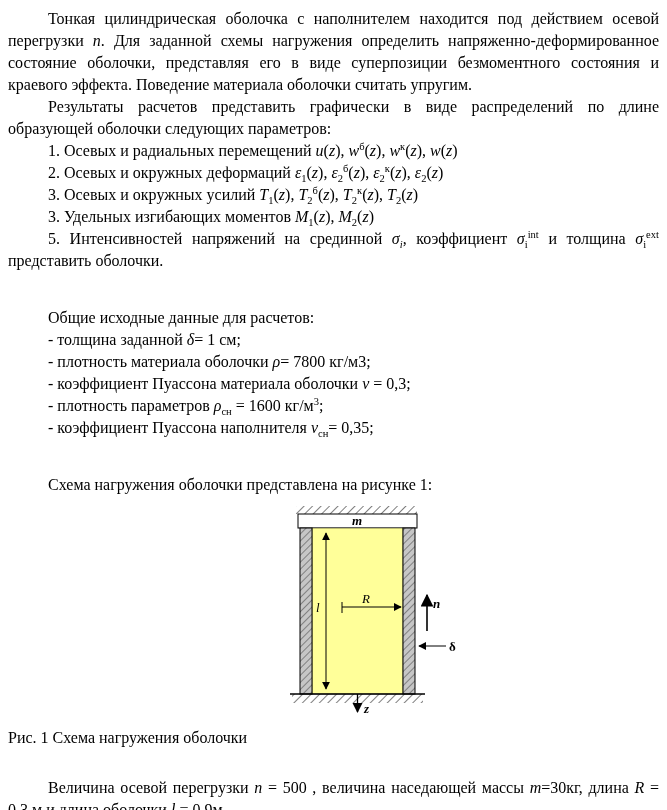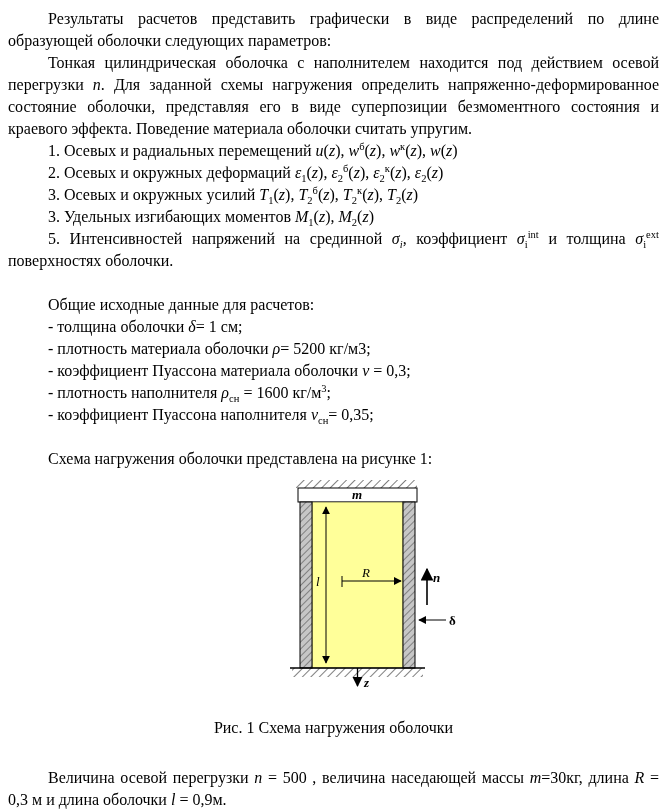--- a/index.html
+++ b/index.html
@@ -6,48 +6,48 @@
   body {
     width: 667px; height: 810px;
     background: #ffffff; color: #000;
     font-family: "Liberation Serif", serif;
     font-size: 16px; line-height: 22px;
     overflow: hidden;
   }
   .page { padding: 8px 8px 0 8px; }
   p { margin: 0; text-indent: 40px; text-align: justify; }
   sup, sub { font-size: 66%; line-height: 0; }
-  .gap { margin-top: 22px; }
+  .gap { margin-top: 35px; }
   .fig { margin: 8px 0 0 272px; width: 190px; }
-  .caption { margin-top: 18px; text-indent: 0; text-align: center; }
+  .caption { margin-top: 2px; text-indent: 0; text-align: left; }
   .final { margin-top: 28px; }
   svg text { font-family: "Liberation Serif", serif; font-size: 13px; }
   .lbl-it { font-style: italic; }
   .lbl-bi { font-style: italic; font-weight: bold; }
   .lbl-b  { font-weight: bold; }
 </style>
 </head>
 <body>
 
 <div class="page">
 
+  <p><span>Тонкая цилиндрическая оболочка с наполнителем находится под действием осевой перегрузки </span><span style="font-style: italic;">n</span><span>. Для заданной схемы нагружения определить напряженно-деформированное состояние оболочки, представляя его в виде суперпозиции безмоментного состояния и краевого эффекта. Поведение материала оболочки считать упругим.</span></p>
   <p><span>Результаты расчетов представить графически в виде распределений по длине образующей оболочки следующих параметров:</span></p>
-  <p><span>Тонкая цилиндрическая оболочка с наполнителем находится под действием осевой перегрузки </span><span style="font-style: italic;">n</span><span>. Для заданной схемы нагружения определить напряженно-деформированное состояние оболочки, представляя его в виде суперпозиции безмоментного состояния и краевого эффекта. Поведение материала оболочки считать упругим.</span></p>
 
   <p><span>1. Осевых и радиальных перемещений  </span><span style="font-style: italic;">u</span><span>(</span><span style="font-style: italic;">z</span><span>), </span><span style="font-style: italic;">w</span><sup>б</sup><span>(</span><span style="font-style: italic;">z</span><span>), </span><span style="font-style: italic;">w</span><sup>к</sup><span>(</span><span style="font-style: italic;">z</span><span>), </span><span style="font-style: italic;">w</span><span>(</span><span style="font-style: italic;">z</span><span>)</span></p>
   <p><span>2. Осевых и окружных деформаций </span><span style="font-style: italic;">ε</span><sub>1</sub><span>(</span><span style="font-style: italic;">z</span><span>), </span><span style="font-style: italic;">ε</span><sub>2</sub><sup>б</sup><span>(</span><span style="font-style: italic;">z</span><span>), </span><span style="font-style: italic;">ε</span><sub>2</sub><sup>к</sup><span>(</span><span style="font-style: italic;">z</span><span>), </span><span style="font-style: italic;">ε</span><sub>2</sub><span>(</span><span style="font-style: italic;">z</span><span>)</span></p>
   <p><span>3. Осевых и окружных усилий </span><span style="font-style: italic;">T</span><sub>1</sub><span>(</span><span style="font-style: italic;">z</span><span>), </span><span style="font-style: italic;">T</span><sub>2</sub><sup>б</sup><span>(</span><span style="font-style: italic;">z</span><span>), </span><span style="font-style: italic;">T</span><sub>2</sub><sup>к</sup><span>(</span><span style="font-style: italic;">z</span><span>), </span><span style="font-style: italic;">T</span><sub>2</sub><span>(</span><span style="font-style: italic;">z</span><span>)</span></p>
   <p><span>3. Удельных изгибающих моментов  </span><span style="font-style: italic;">M</span><sub>1</sub><span>(</span><span style="font-style: italic;">z</span><span>), </span><span style="font-style: italic;">M</span><sub>2</sub><span>(</span><span style="font-style: italic;">z</span><span>)</span></p>
-  <p><span>5. Интенсивностей напряжений  на срединной  </span><span style="font-style: italic;">σ</span><sub style="font-style: italic;">i</sub><span>, коэффициент  </span><span style="font-style: italic;">σ</span><sub>i</sub><sup>int</sup><span> и толщина </span><span style="font-style: italic;">σ</span><sub>i</sub><sup>ext</sup><span> поверхностях оболочки.</span></p>
+  <p><span>5. Интенсивностей напряжений  на срединной  </span><span style="font-style: italic;">σ</span><sub style="font-style: italic;">i</sub><span>, коэффициент  </span><span style="font-style: italic;">σ</span><sub>i</sub><sup>int</sup><span> и толщина </span><span style="font-style: italic;">σ</span><sub>i</sub><sup>ext</sup><span> представить оболочки.</span></p>
 
   <p class="gap"><span>Общие исходные данные для расчетов:</span></p>
-  <p><span>- толщина оболочки  </span><span style="font-style: italic;">δ</span><span>= 1 см;</span></p>
-  <p><span>- плотность материала оболочки  </span><span style="font-style: italic;">ρ</span><span>= 5200 кг/м3;</span></p>
+  <p><span>- толщина заданной  </span><span style="font-style: italic;">δ</span><span>= 1 см;</span></p>
+  <p><span>- плотность материала оболочки  </span><span style="font-style: italic;">ρ</span><span>= 7800 кг/м3;</span></p>
   <p><span>- коэффициент Пуассона материала оболочки </span><span style="font-style: italic;">ν</span><span> = 0,3;</span></p>
-  <p><span>- плотность наполнителя </span><span style="font-style: italic;">ρ</span><sub>сн</sub><span> = 1600 кг/м</span><sup>3</sup><span>;</span></p>
+  <p><span>- плотность параметров </span><span style="font-style: italic;">ρ</span><sub>сн</sub><span> = 1600 кг/м</span><sup>3</sup><span>;</span></p>
   <p><span>- коэффициент Пуассона наполнителя  </span><span style="font-style: italic;">ν</span><sub>сн</sub><span>= 0,35;</span></p>
 
   <p class="gap"><span>Схема нагружения оболочки представлена на рисунке 1:</span></p>
 
   <div class="fig">
     <svg width="185" height="215" viewBox="0 0 185 215">
       <defs>
         <marker id="arr" viewBox="0 0 10 10" refX="9" refY="5" markerWidth="8" markerHeight="8" orient="auto-start-reverse">
           <path d="M0,0 L10,5 L0,10 z"></path>
         </marker>

